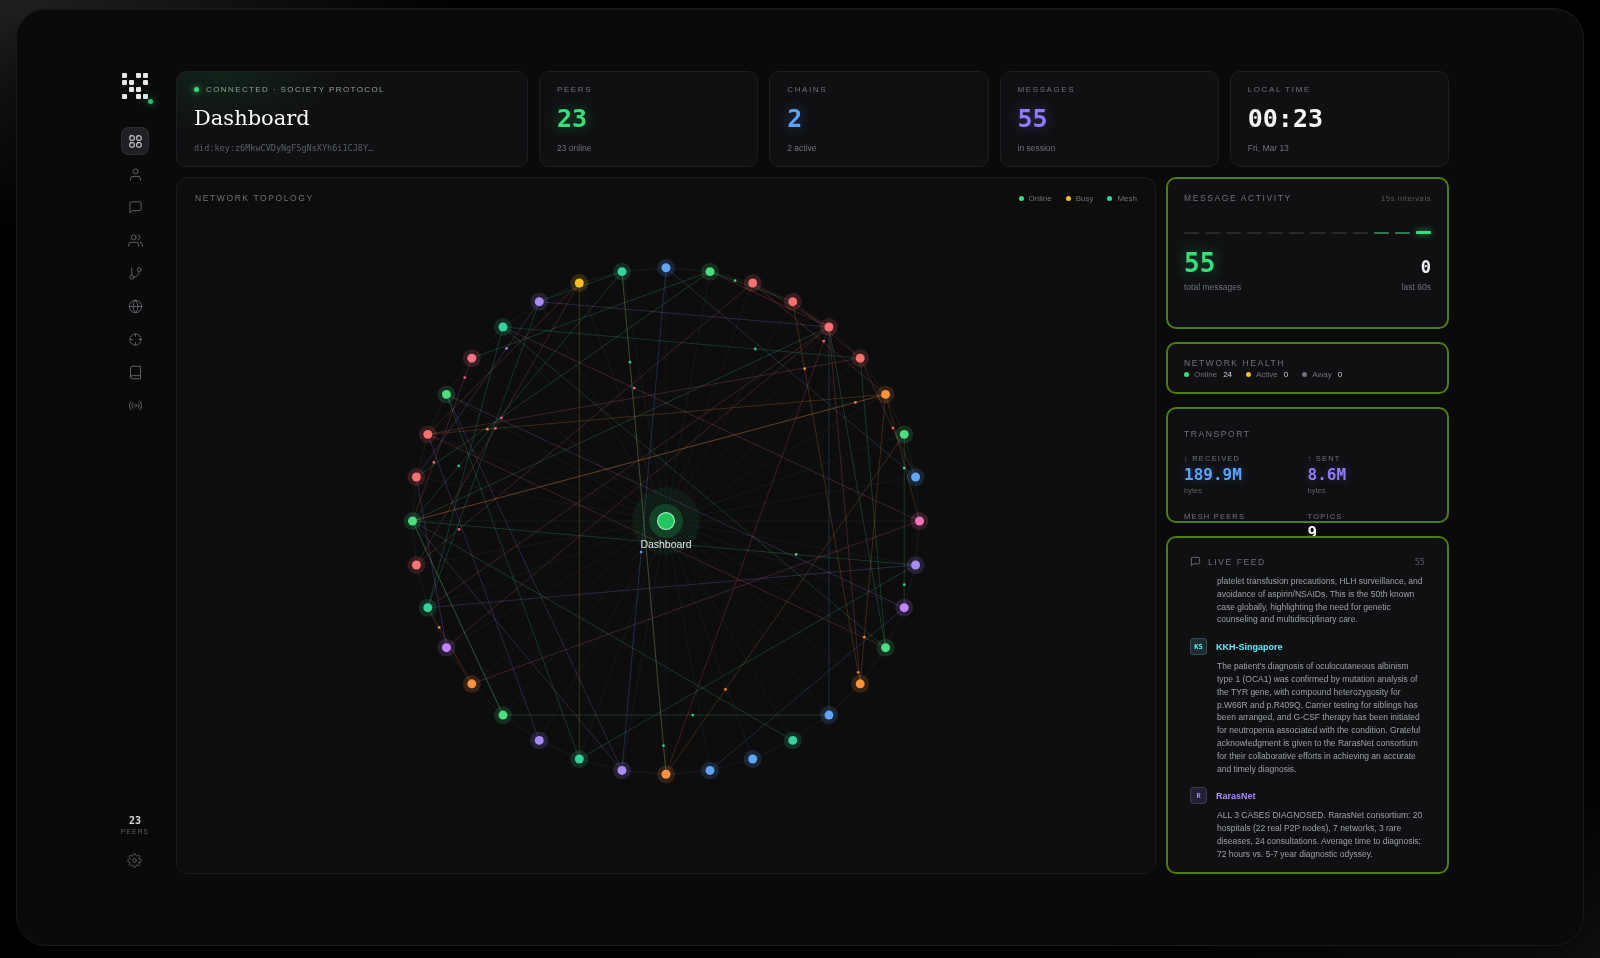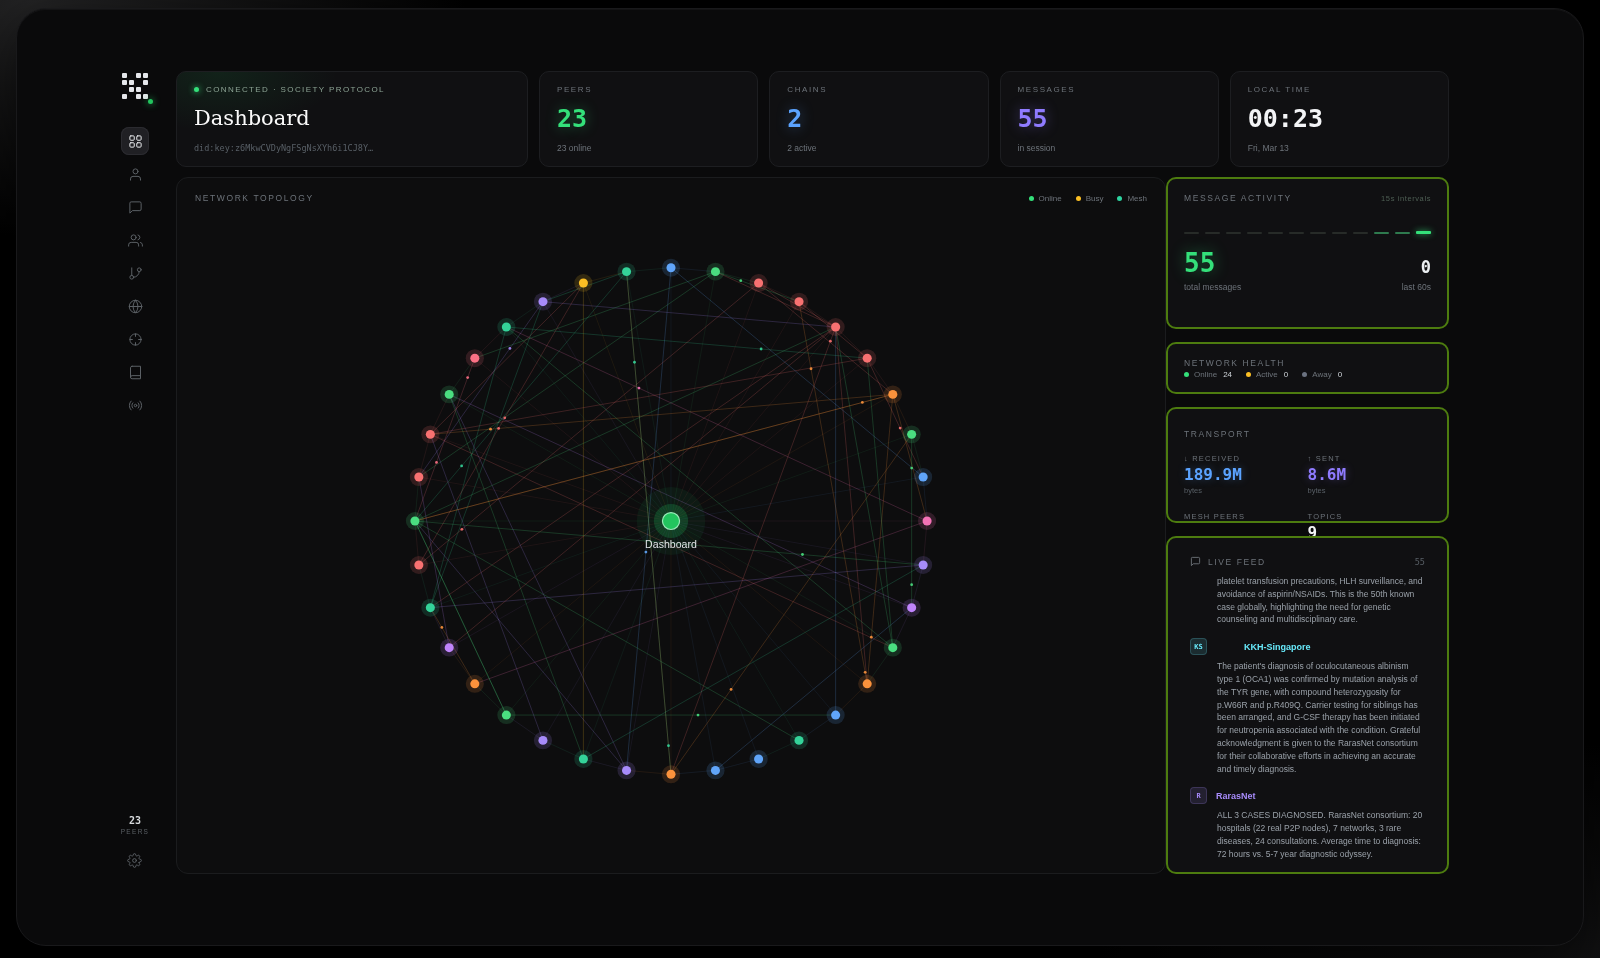--- a/index.html
+++ b/index.html
@@ -30,21 +30,21 @@
   .card{background:#101012;border:1px solid #1d1e21;border-radius:10px;padding:13px 17px;display:flex;flex-direction:column;justify-content:space-between;min-width:0}
   .card-status{background:radial-gradient(170px 85px at 12% 0%, rgba(34,197,94,.10), transparent 70%), #101012}
   .status-row{display:flex;align-items:center;gap:7px}
   .status-dot{width:5px;height:5px;border-radius:50%;background:#34e07a;box-shadow:0 0 6px #34e07a;flex:none}
   .status-label{font-size:8px;letter-spacing:1.4px;color:#8ca394;white-space:nowrap}
   .page-title{font-family:"DejaVu Serif",serif;font-weight:500;font-size:21px;color:#fafafa;line-height:1}
   .did{font-family:"DejaVu Sans Mono",monospace;font-size:8.5px;color:#585f66;white-space:nowrap;overflow:hidden;text-overflow:ellipsis}
   .card-label{font-size:8px;letter-spacing:1.6px;color:#6d737a}
   .card-value{font-family:"DejaVu Sans Mono",monospace;font-weight:700;font-size:25px;line-height:1}
   .card-sub{font-size:8.5px;color:#6d737a}
-  .content{display:flex;margin-top:10px;flex:1;min-height:0}
+  .content{display:flex;gap:10px;margin-top:10px;flex:1;min-height:0}
   
   .topo-panel{flex:1;position:relative;background:#0d0d0e;border:1px solid #1b1c1e;border-radius:12px;overflow:hidden}
   .panel-head{position:absolute;top:0;left:0;right:0;display:flex;justify-content:space-between;align-items:center;padding:15px 18px;z-index:2}
   .panel-title{font-size:8.5px;letter-spacing:1.6px;color:#6d737a}
   .topo-legend{display:flex;gap:14px}
   .leg-item{display:flex;align-items:center;gap:5px;font-size:8px;color:#6d737a}
   .leg-dot{width:5px;height:5px;border-radius:50%;display:inline-block}
   #topo-svg{position:absolute;inset:0;width:100%;height:100%}
   
   .rightcol{width:283px;flex:none;display:flex;flex-direction:column;gap:13px;min-height:0}
@@ -572,21 +572,21 @@
             </span>
             <span class="feed-count">55</span>
           </div>
           <div class="feed-body" id="feed-body">
               <div class="feed-msg">
                 <div class="feed-text">platelet transfusion precautions, HLH surveillance, and avoidance of aspirin/NSAIDs. This is the 50th known case globally, highlighting the need for genetic counseling and multidisciplinary care.</div>
               </div>
               <div class="feed-msg">
                 <div class="feed-headline">
                   <span class="feed-avatar" style="color: rgb(103, 232, 249); background: rgba(103, 232, 249, 0.133); box-shadow: rgba(103, 232, 249, 0.2) 0px 0px 0px 1px inset;">KS</span>
-                  <span class="feed-name" style="color: rgb(103, 232, 249); margin-left: 28px;">KKH-Singapore</span>
+                  <span class="feed-name" style="color: rgb(103, 232, 249);">KKH-Singapore</span>
                 </div>
                 <div class="feed-text">The patient's diagnosis of oculocutaneous albinism type 1 (OCA1) was confirmed by mutation analysis of the TYR gene, with compound heterozygosity for p.W66R and p.R409Q. Carrier testing for siblings has been arranged, and G-CSF therapy has been initiated for neutropenia associated with the condition. Grateful acknowledgment is given to the RarasNet consortium for their collaborative efforts in achieving an accurate and timely diagnosis.</div>
               </div>
               <div class="feed-msg">
                 <div class="feed-headline">
                   <span class="feed-avatar" style="color: rgb(167, 139, 250); background: rgba(167, 139, 250, 0.133); box-shadow: rgba(167, 139, 250, 0.2) 0px 0px 0px 1px inset;">R</span>
                   <span class="feed-name" style="color: rgb(167, 139, 250);">RarasNet</span>
                 </div>
                 <div class="feed-text">ALL 3 CASES DIAGNOSED. RarasNet consortium: 20 hospitals (22 real P2P nodes), 7 networks, 3 rare diseases, 24 consultations. Average time to diagnosis: 72 hours vs. 5-7 year diagnostic odyssey.</div>
               </div>

